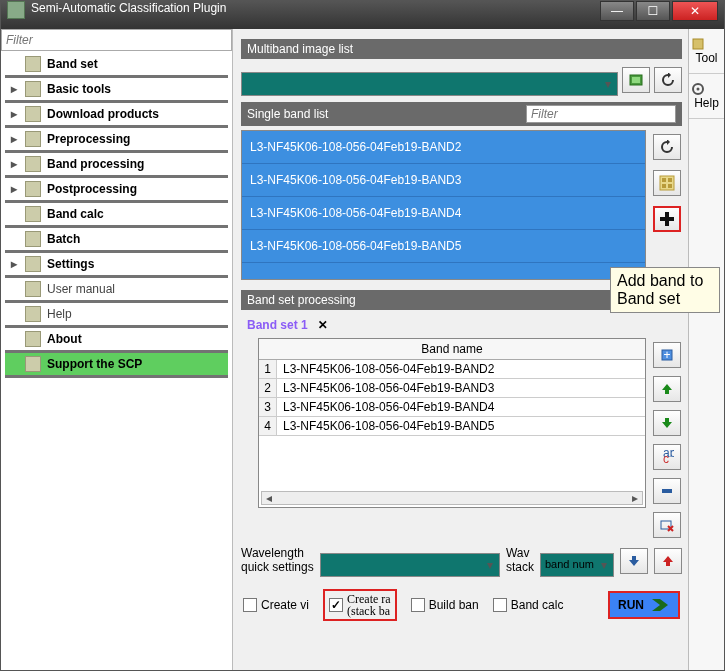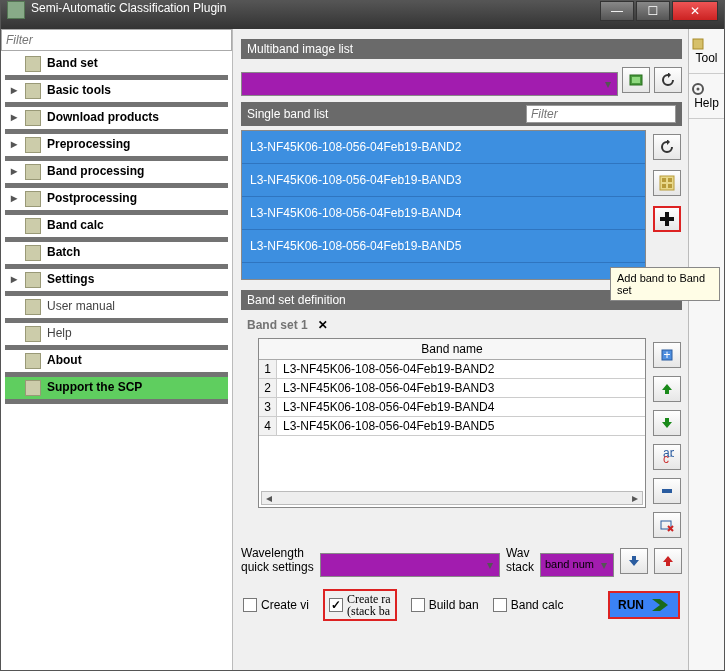--- a/index.html
+++ b/index.html
@@ -7,59 +7,59 @@
   .window { width: 725px; height: 671px; border: 1px solid #555; background: #f0f0f0; position: relative; }
   .titlebar { height: 28px; background: linear-gradient(#555,#333); display: flex; align-items: flex-start; padding: 0 6px; color: #fff; }
   .titlebar .icon-box { width: 18px; height: 18px; background:#8a8; margin-right:6px; border:1px solid #575; }
   .win-btns { margin-left:auto; display:flex; gap:2px; }
   .win-btn { width:34px; height:20px; background:linear-gradient(#888,#555); border:1px solid #333; display:flex; align-items:center; justify-content:center; color:#fff; font-size:12px; }
   .win-btn.close { background:linear-gradient(#e55,#c22); width:46px; }
   .body { display:flex; height:calc(100% - 28px); }
   .left { width:232px; border-right:1px solid #bbb; background:#fff; display:flex; flex-direction:column; }
   .filter-box input { width:100%; height:22px; border:1px solid #aaa; padding:2px 4px; color:#888; font-style:italic; }
   .tree { flex:1; overflow:auto; padding:2px 4px 2px 4px; }
-  .tree-item { display:flex; align-items:flex-start; padding:3px 4px; gap:6px; border-bottom:5px solid #737373; }
+  .tree-item { display:flex; align-items:center; padding:3px 4px; gap:6px; border-bottom:3px solid #737373; }
   .tree-item.bold { font-weight:bold; color:#000; }
   .tree-item.normal { color:#444; }
   .tree-item.highlight { background:#5fce5f; font-weight:bold; }
   .tree-item .expand { width:10px; text-align:center; color:#555; }
   .tree-item .ticon { width:16px; height:16px; background:#cca; border:1px solid #997; }
   .right { flex:1; padding:6px 8px 6px 8px; position:relative; }
   .section-hdr { background:#6a6a6a; color:#fff; padding:3px 6px; margin:4px 0 4px 0; font-size:12px; display:flex; align-items:center; }
   .section-hdr input { margin-left:auto; height:18px; width:150px; border:1px solid #999; padding:1px 4px; color:#888; font-style:italic; }
   .combo-row { display:flex; gap:4px; align-items:center; margin-bottom:6px; }
-  .combo { flex:1; height:24px; border:1px solid #888; background:#a21caf; position:relative;margin-top:9px; }
+  .combo { flex:1; height:24px; border:1px solid #888; background:#0f766e; position:relative;margin-top:9px; }
   .combo:after { content:"▾"; position:absolute; right:6px; top:4px; color:#555; }
   .sq-btn { width:28px; height:26px; border:1px solid #888; background:linear-gradient(#fefefe,#e6e6e6); display:flex; align-items:center; justify-content:center; }
   .sq-btn.red-border { border:2px solid #d22; }
   .band-list { border:1px solid #888; background:#3d8fe0; height:150px; }
   .band-row-sel { padding:9px 8px; border-bottom:1px solid #2f75c0; color:#fff; }
   .band-col-btns { width:30px; display:flex; flex-direction:column; gap:10px; align-items:center; padding-top:4px; }
   .row-flex { display:flex; gap:6px; }
   .tabs { display:flex; align-items:center; gap:6px; margin:6px 0 4px 2px; }
-  .tab { color:#737373; font-weight:bold; padding:2px 4px; }
+  .tab { color:#8b5cf6; font-weight:bold; padding:2px 4px; }
   .tab-close { font-weight:bold; cursor:pointer; }
   .band-table-wrap { border:1px solid #888; background:#fff; height:170px; position:relative; }
   .band-table-header { text-align:center; border-bottom:1px solid #aaa; padding:3px 0; background:#f7f7f7; }
   .band-table-row { display:flex; border-bottom:1px solid #ccc; }
   .band-table-row .num { width:18px; text-align:center; border-right:1px solid #ccc; background:#f2f2f2; padding:2px 0; }
   .band-table-row .val { flex:1; padding:2px 6px; }
   .scroll-h { position:absolute; bottom:2px; left:2px; right:2px; height:14px; background:#eee; border:1px solid #bbb; display:flex; align-items:center; }
   .scroll-h .arrow { width:14px; text-align:center; color:#555; }
   .wav-row { display:flex; align-items:center; gap:6px; margin:6px 0; }
   .wav-lbl { line-height:1.1; }
   .tools-row { display:flex; align-items:center; gap:14px; padding:6px 2px; }
   .chk { width:14px; height:14px; border:1px solid #777; display:inline-flex; align-items:center; justify-content:center; margin-right:4px; background:#fff; }
   .chk.checked:after { content:"✓"; font-weight:bold; }
   .redbox { border:2px solid #d22; padding:2px 4px; display:flex; align-items:center; }
   .run-btn { border:2px solid #d22; padding:4px 8px; background:#3b82f6; display:flex; align-items:center; gap:6px; font-weight:bold; }
   .side-tabs { position:absolute; right:0; top:28px; bottom:0; width:36px; border-left:1px solid #bbb; background:#f7f7f7; }
   .side-tab { text-align:center; padding:8px 2px; border-bottom:1px solid #ccc; font-size:11px; }
   .side-tab .rot { writing-mode:horizontal-tb; }
-  .tooltip { position:absolute; right:4px; top:266px; background:#fffde6; border:1px solid #888; padding:4px 6px; width:110px; font-size:11px; z-index:10; }
+  .tooltip { position:absolute; right:4px; top:266px; background:#fffde6; border:1px solid #888; padding:4px 6px; width:110px; font-size:16px; z-index:10; }
   svg { display:block; }
 </style>
 </head>
 <body>
 
 <div class="window">
   <div class="titlebar">
     <div class="icon-box"></div>
     <span>Semi-Automatic Classification Plugin</span>
     <div class="win-btns">
@@ -192,21 +192,21 @@
           <div class="sq-btn red-border">
             <svg width="14" height="14">
                 <rect x="5" y="0" width="4" height="14" fill="#111"></rect>
                 <rect x="0" y="5" width="14" height="4" fill="#111"></rect>
               </svg>
           </div>
         </div>
       </div>
 
       <div class="section-hdr" style="margin-top:10px;">
-        <span>Band set definition</span>
+        <span>Band set processing</span>
       </div>
 
       <div class="tabs">
         <span class="tab">Band set 1</span>
         <span class="tab-close">✕</span>
       </div>
 
       <div class="row-flex">
         <div class="band-table-wrap" style="flex:1;margin-left:17px;">
           <div class="band-table-header">Band name</div>

